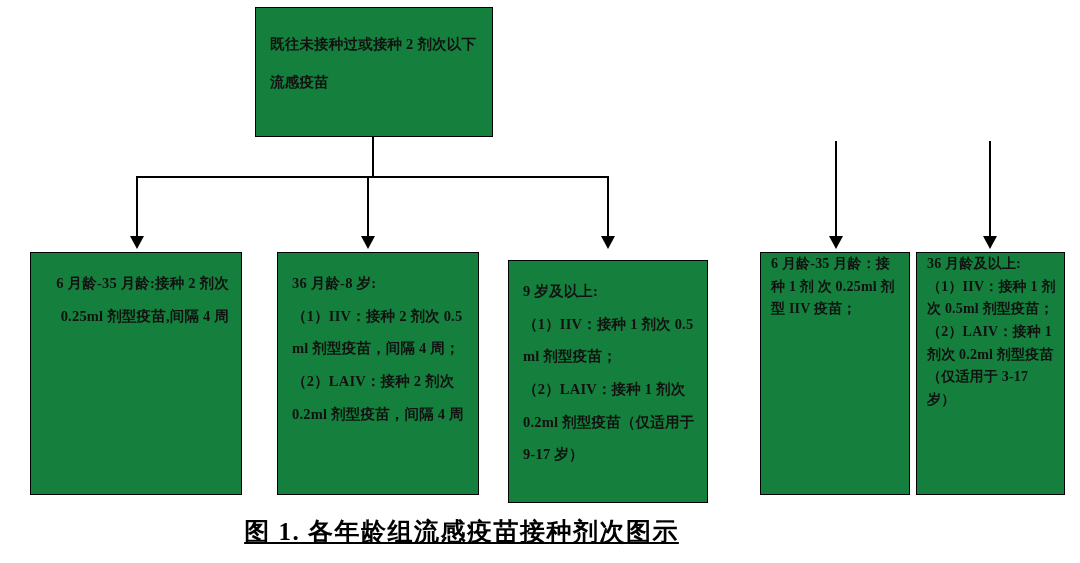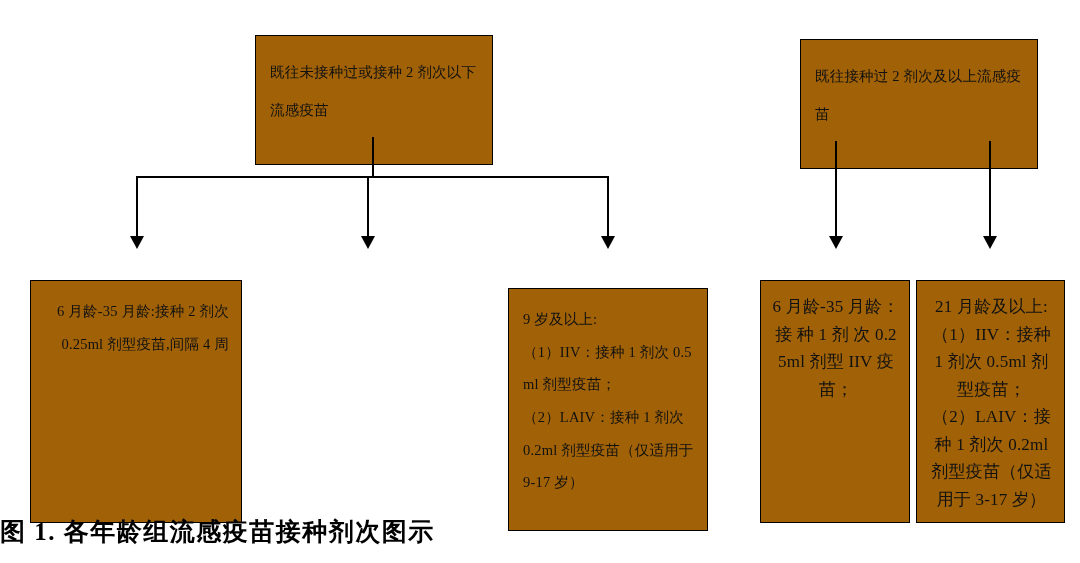--- a/index.html
+++ b/index.html
@@ -15,37 +15,35 @@
     position: relative;
     width: 1080px;
     height: 563px;
     background: #ffffff;
     overflow: hidden;
   }
   .node {
     position: absolute;
     box-sizing: border-box;
     border: 1.4px solid #000000;
-    background: #a16207;
+    background: #15803d;
     padding: 14px 12px 10px 14px;
     font-size: 14.5px;
     line-height: 2.25;
     letter-spacing: 0.2px;
-    font-weight: 400;
+    font-weight: 700;
     color: #111111;
     white-space: pre-wrap;
     word-break: break-all;
     overflow: hidden;
-    margin-top: 28px;
   }
   .node.compact {
     line-height: 1.62;
-    padding: 12px 8px 8px 10px;
-    font-size: 17px;
-    text-align: center;
+    padding: 0 8px 8px 10px;
+    font-size: 14px;
   }
   .node.root {
     line-height: 2.6;
     padding: 18px 14px;
   }
   
   .vline {
     position: absolute;
     width: 2.4px;
     background: #000000;
@@ -60,25 +58,27 @@
     width: 0;
     height: 0;
     border-left: 7.5px solid transparent;
     border-right: 7.5px solid transparent;
     border-top: 13px solid #000000;
   }
   .caption {
     position: absolute;
     left: 0;
     width: 923px;
+    text-align: center;
     font-size: 25px;
     font-weight: 700;
     letter-spacing: 1.5px;
     font-family: "Liberation Serif", "DejaVu Serif", serif;
     color: #000000;
+    text-decoration: underline;
   }
 </style>
 </head>
 <body>
 
 <div id="canvas">
 
   <div class="node root" style="left:255px; top:7px; width:238px; height:130px;">既往未接种过或接种 2 剂次以下流感疫苗</div>
 
   <div class="vline" style="left:372px; top:137px; height:41px;"></div>
@@ -89,34 +89,36 @@
   <div class="arrowhead" style="left:130px; top:236px;"></div>
 
   <div class="vline" style="left:367px; top:176px; height:62px;"></div>
   <div class="arrowhead" style="left:361px; top:236px;"></div>
 
   <div class="vline" style="left:607px; top:176px; height:62px;"></div>
   <div class="arrowhead" style="left:601px; top:236px;"></div>
 
   <div class="node" style="left:30px; top:252px; width:212px; height:243px;text-align:right;">6 月龄-35 月龄:接种 2 剂次 0.25ml 剂型疫苗,间隔 4 周</div>
 
+  <div class="node" style="left:277px; top:252px; width:202px; height:243px;">36 月龄-8 岁:
+（1）IIV：接种 2 剂次 0.5ml 剂型疫苗，间隔 4 周；
+（2）LAIV：接种 2 剂次 0.2ml 剂型疫苗，间隔 4 周</div>
 
   <div class="node" style="left:508px; top:260px; width:200px; height:243px;">9 岁及以上:
 （1）IIV：接种 1 剂次 0.5ml 剂型疫苗；
 （2）LAIV：接种 1 剂次 0.2ml 剂型疫苗（仅适用于 9-17 岁）</div>
 
-  <div class="node root" style="left:800px; top:11px; width:238px; height:130px;">既往接种过 2 剂次及以上流感疫苗</div>
 
   <div class="vline" style="left:835px; top:141px; height:97px;"></div>
   <div class="arrowhead" style="left:829px; top:236px;"></div>
 
   <div class="vline" style="left:989px; top:141px; height:97px;"></div>
   <div class="arrowhead" style="left:983px; top:236px;"></div>
 
   <div class="node compact" style="left:760px; top:252px; width:150px; height:243px;">6 月龄-35 月龄：接 种 1 剂 次 0.25ml 剂型 IIV 疫苗；</div>
 
-  <div class="node compact" style="left:916px; top:252px; width:149px; height:243px;">21 月龄及以上:
+  <div class="node compact" style="left:916px; top:252px; width:149px; height:243px;">36 月龄及以上:
 （1）IIV：接种 1 剂次 0.5ml 剂型疫苗；
 （2）LAIV：接种 1 剂次 0.2ml 剂型疫苗（仅适用于 3-17 岁）</div>
 
   <div class="caption" style="top:515px;">图 1. 各年龄组流感疫苗接种剂次图示</div>
 
 </div>
 
 </body></html>

